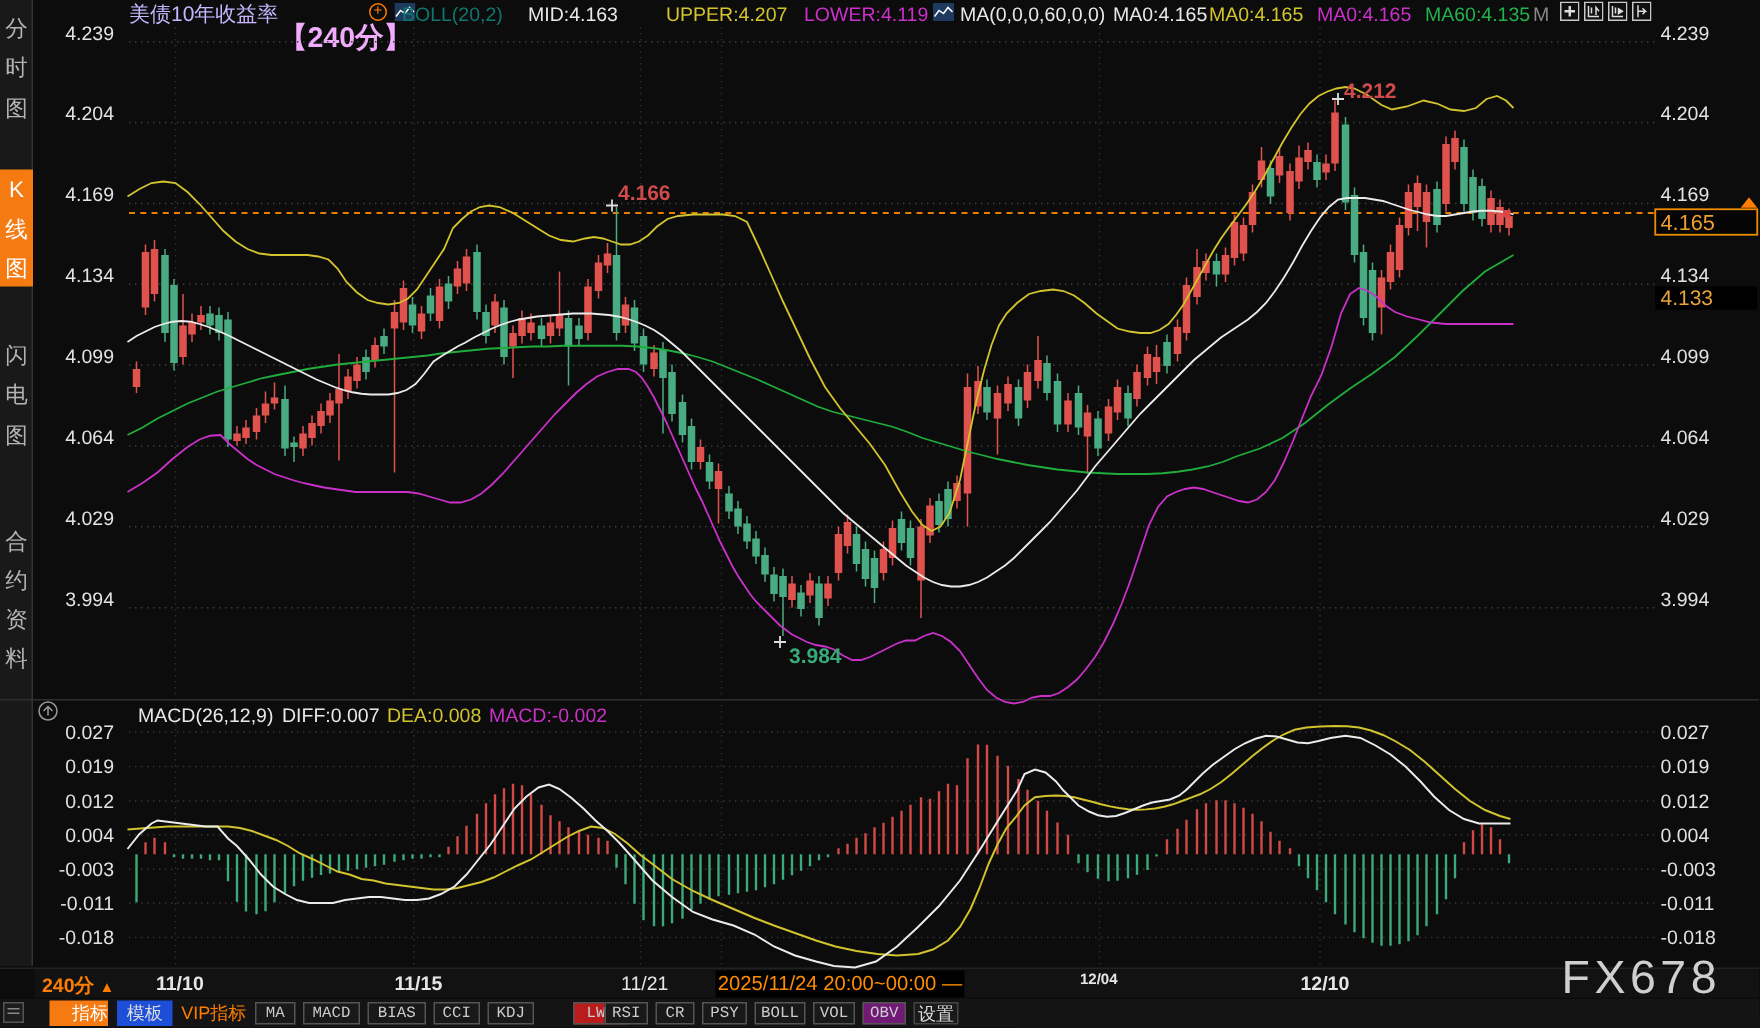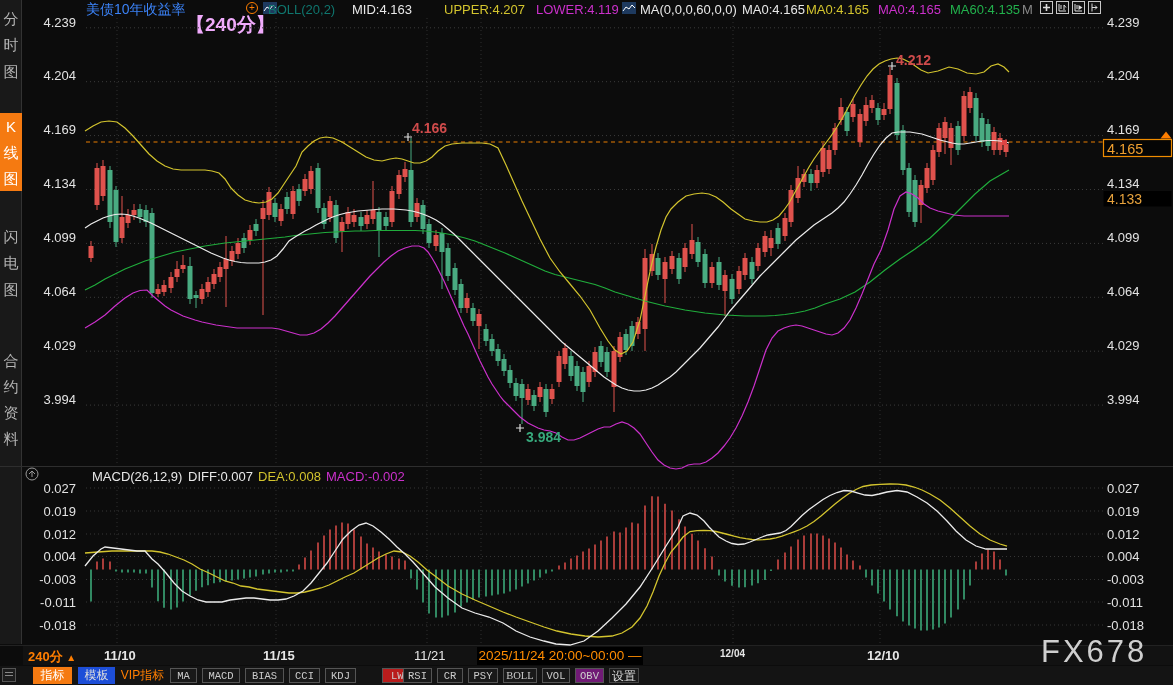--- a/index.html
+++ b/index.html
@@ -15,21 +15,21 @@
 <div class="abs" style="left:0;top:118px;width:22px;text-align:center;font-size:15px;color:#fff">K</div>
 <div class="abs" style="left:0;top:144px;width:22px;text-align:center;font-size:15px;color:#fff">线</div>
 <div class="abs" style="left:0;top:170px;width:22px;text-align:center;font-size:15px;color:#fff">图</div>
 <div class="abs" style="left:0;top:228px;width:22px;text-align:center;font-size:15px;color:#b4b4b4">闪</div>
 <div class="abs" style="left:0;top:254px;width:22px;text-align:center;font-size:15px;color:#b4b4b4">电</div>
 <div class="abs" style="left:0;top:281px;width:22px;text-align:center;font-size:15px;color:#b4b4b4">图</div>
 <div class="abs" style="left:0;top:352px;width:22px;text-align:center;font-size:15px;color:#b4b4b4">合</div>
 <div class="abs" style="left:0;top:378px;width:22px;text-align:center;font-size:15px;color:#b4b4b4">约</div>
 <div class="abs" style="left:0;top:404px;width:22px;text-align:center;font-size:15px;color:#b4b4b4">资</div>
 <div class="abs" style="left:0;top:430px;width:22px;text-align:center;font-size:15px;color:#b4b4b4">料</div>
-<div class="abs" style="left:86px;top:1px;font-size:14px;color:#3b82f6">美债10年收益率</div>
+<div class="abs" style="left:86px;top:1px;font-size:14px;color:#c4b5fd">美债10年收益率</div>
 <div class="abs" style="left:186px;top:12px;font-size:19px;font-weight:bold;color:#f0abfc">【240分】</div>
 <div class="abs" style="left:246px;top:2px;width:12px;height:12px;border:1.5px solid #ff7e00;border-radius:50%;color:#ff7e00;font-size:10px;line-height:9px;text-align:center">+</div>
 <svg class="abs" style="left:263px;top:2px" width="14" height="12">
     <rect x="0" y="0" width="14" height="12" fill="#1e3a5f"></rect>
     <polyline points="1,9 4,5 7,7 10,3 13,6" stroke="#fff" stroke-width="1" fill="none"></polyline>
   </svg>
 <div class="abs" style="left:268px;top:2px;font-size:13px;color:#0f766e">BOLL(20,2)</div>
 <div class="abs" style="left:352px;top:2px;font-size:13px;color:#e8e8e8">MID:4.163</div>
 <div class="abs" style="left:444px;top:2px;font-size:13px;color:#d3c42e">UPPER:4.207</div>
 <div class="abs" style="left:536px;top:2px;font-size:13px;color:#cb30cb">LOWER:4.119</div>
@@ -590,28 +590,28 @@
 <div class="abs" style="left:263px;top:648px;font-size:13px;font-weight:bold;color:#e6e6e6">11/15</div>
 <div class="abs" style="left:414px;top:648px;font-size:13px;font-weight:normal;color:#e6e6e6">11/21</div>
 <div class="abs" style="left:477px;top:647px;width:166px;height:18px;background:#000;color:#ff8c00;font-size:13.5px;text-align:center;line-height:18px">2025/11/24 20:00~00:00 —</div>
 <div class="abs" style="left:720px;top:648px;font-size:10px;font-weight:bold;color:#e6e6e6">12/04</div>
 <div class="abs" style="left:867px;top:648px;font-size:13px;font-weight:bold;color:#e6e6e6">12/10</div>
 <div class="abs" style="left:1041px;top:634px;font-size:31px;color:#cfcfcf;letter-spacing:3px">FX678</div>
 <div class="abs" style="left:0;top:666px;width:1173px;height:19px;background:#141414"></div>
 <div class="abs" style="left:2px;top:668px;width:14px;height:14px;border:1px solid #555;background:#1d1d1d">
     <div style="margin:3px 2px;border-top:1px solid #888;border-bottom:1px solid #888;height:4px"></div>
   </div>
-<div class="abs" style="left:33px;top:667px;width:39px;height:17px;background:#f57a11;color:#fff;font-size:12px;text-align:center;line-height:17px">指标</div>
+<div class="abs" style="left:33px;top:667px;width:39px;height:17px;background:#f57a11;color:#fff;font-size:12px;text-align:right;line-height:17px">指标</div>
 <div class="abs" style="left:78px;top:667px;width:37px;height:17px;background:#1d4ed8;color:#ddd;font-size:12px;text-align:center;line-height:17px">模板</div>
 <div class="abs" style="left:120px;top:667px;width:45px;height:17px;color:#ff7e00;font-size:12px;text-align:center;line-height:17px">VIP指标</div>
 <div class="abs" style="left:170px;top:668px;width:27px;height:15px;border:1px solid #555;background:#191919;color:#ccc;font-size:10.5px;text-align:center;line-height:14px;font-family:'Liberation Mono',monospace">MA</div>
 <div class="abs" style="left:202px;top:668px;width:38px;height:15px;border:1px solid #555;background:#191919;color:#ccc;font-size:10.5px;text-align:center;line-height:14px;font-family:'Liberation Mono',monospace">MACD</div>
 <div class="abs" style="left:245px;top:668px;width:39px;height:15px;border:1px solid #555;background:#191919;color:#ccc;font-size:10.5px;text-align:center;line-height:14px;font-family:'Liberation Mono',monospace">BIAS</div>
 <div class="abs" style="left:289px;top:668px;width:31px;height:15px;border:1px solid #555;background:#191919;color:#ccc;font-size:10.5px;text-align:center;line-height:14px;font-family:'Liberation Mono',monospace">CCI</div>
 <div class="abs" style="left:325px;top:668px;width:31px;height:15px;border:1px solid #555;background:#191919;color:#ccc;font-size:10.5px;text-align:center;line-height:14px;font-family:'Liberation Mono',monospace">KDJ</div>
 <div class="abs" style="left:382px;top:668px;width:37px;height:15px;border:1px solid #555;background:#b91c1c;color:#ccc;font-size:10.5px;text-align:center;line-height:14px;font-family:'Liberation Mono',monospace">LW&amp;</div>
 <div class="abs" style="left:403px;top:668px;width:29px;height:15px;border:1px solid #555;background:#191919;color:#ccc;font-size:10.5px;text-align:center;line-height:14px;font-family:'Liberation Mono',monospace">RSI</div>
 <div class="abs" style="left:437px;top:668px;width:26px;height:15px;border:1px solid #555;background:#191919;color:#ccc;font-size:10.5px;text-align:center;line-height:14px;font-family:'Liberation Mono',monospace">CR</div>
 <div class="abs" style="left:468px;top:668px;width:30px;height:15px;border:1px solid #555;background:#191919;color:#ccc;font-size:10.5px;text-align:center;line-height:14px;font-family:'Liberation Mono',monospace">PSY</div>
-<div class="abs" style="left:503px;top:668px;width:34px;height:15px;border:1px solid #555;background:#191919;color:#ccc;font-size:10.5px;text-align:center;line-height:14px;font-family:Liberation Serif, serif">BOLL</div>
+<div class="abs" style="left:503px;top:668px;width:34px;height:15px;border:1px solid #555;background:#191919;color:#ccc;font-size:10.5px;text-align:center;line-height:14px;font-family:Liberation Mono, monospace">BOLL</div>
 <div class="abs" style="left:542px;top:668px;width:28px;height:15px;border:1px solid #555;background:#191919;color:#ccc;font-size:10.5px;text-align:center;line-height:14px;font-family:'Liberation Mono',monospace">VOL</div>
 <div class="abs" style="left:575px;top:668px;width:29px;height:15px;border:1px solid #555;background:#701a75;color:#ccc;font-size:10.5px;text-align:center;line-height:14px;font-family:'Liberation Mono',monospace">OBV</div>
 <div class="abs" style="left:609px;top:668px;width:30px;height:15px;border:1px solid #444;background:#1a1a1a;color:#ddd;font-size:12px;text-align:center;line-height:14px">设置</div>
 
 </body></html>

